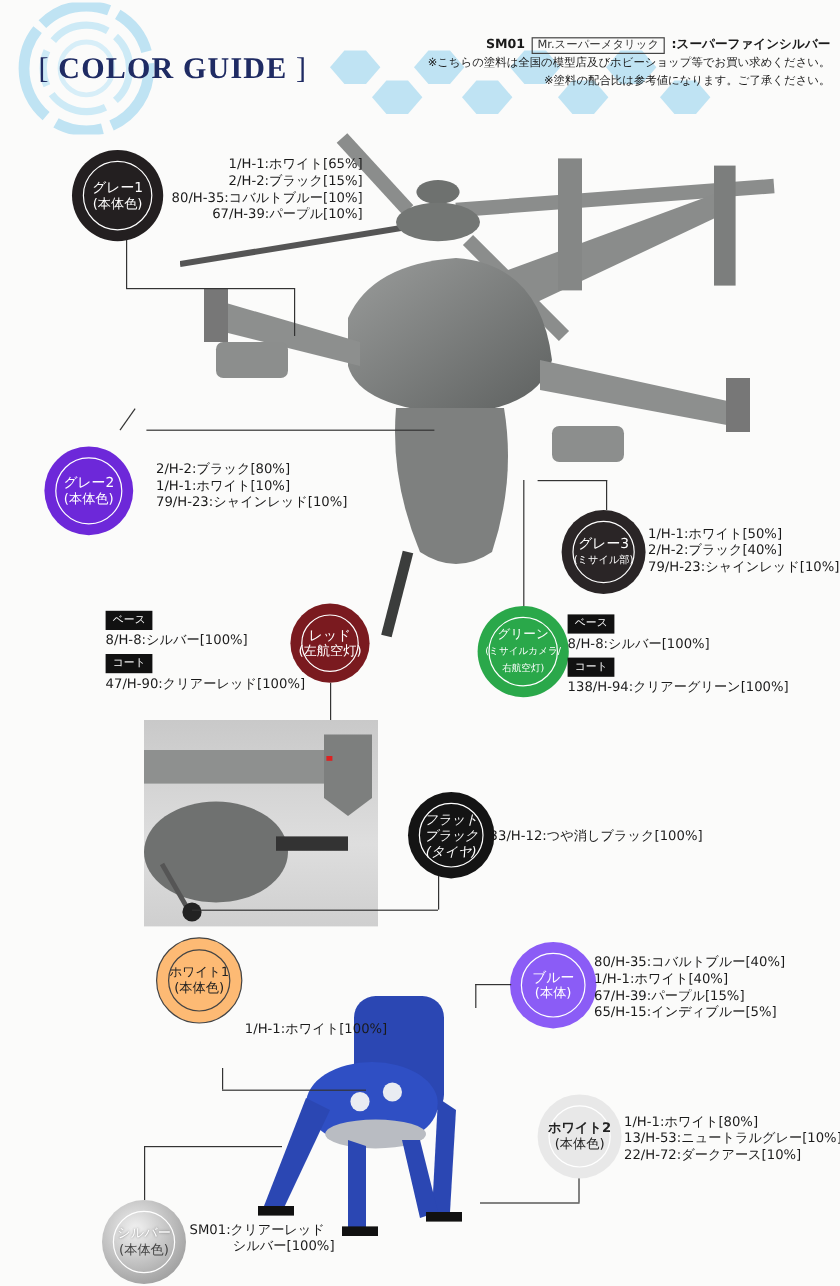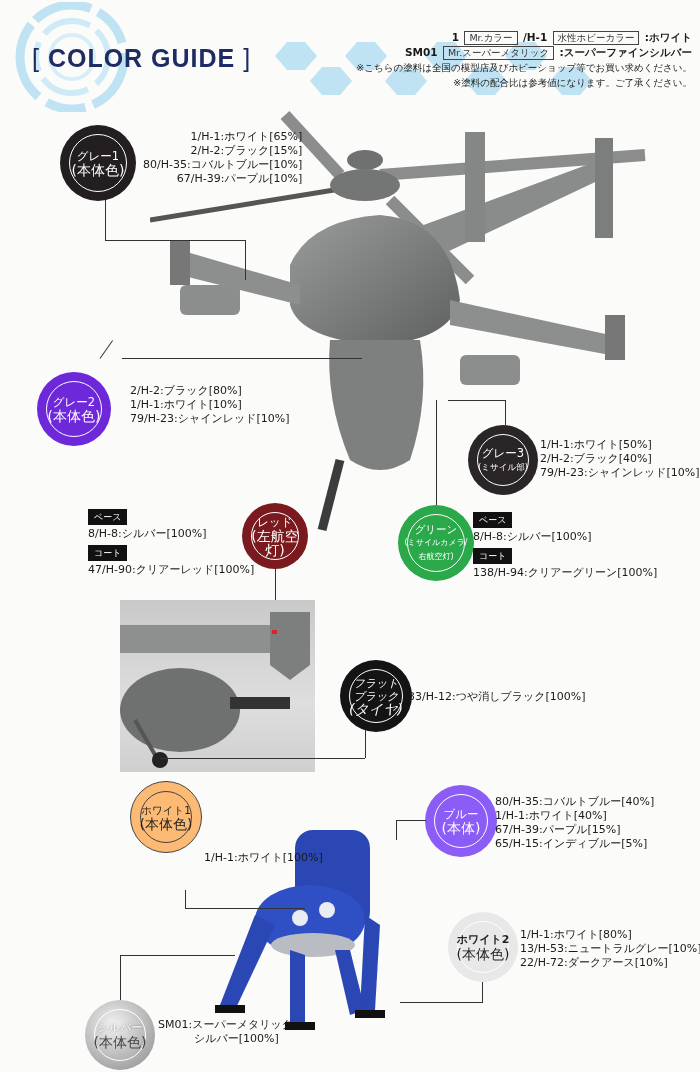--- a/index.html
+++ b/index.html
@@ -1,33 +1,33 @@
 <!DOCTYPE html>
 <html><head>
 <meta charset="utf-8">
 <style>
   html, body { margin:0; padding:0; }
   body { width:700px; height:1072px; position:relative; background:#fbfbfa; overflow:hidden;
          font-family:"DejaVu Sans", sans-serif; color:#1a1a1a; }
   .abs { position:absolute; }
   
   .hdr-rings { left:10px; top:2px; width:140px; height:110px; }
-  .title { left:32px; top:44px; font-family:Liberation Sans, sans-serif; font-weight:bold; font-size:25px; color:#1f2b63; letter-spacing:1px; white-space:nowrap; }
+  .title { left:32px; top:44px; font-family:Liberation Serif, serif; font-weight:bold; font-size:25px; color:#1f2b63; letter-spacing:1px; white-space:nowrap; }
   .title .br { font-weight:normal; color:#1f2b63; }
   .hexes { left:265px; top:36px; width:360px; height:70px; }
   .legend { right:8px; top:30px; text-align:right; font-size:10.5px; line-height:15px; }
   .legend .row { white-space:nowrap; }
   .legend b { font-weight:bold; }
   .legend .box { display:inline-block; border:1px solid #444; padding:0 4px; font-size:9.5px; line-height:12px; margin:0 2px; color:#333; }
   .legend .note { font-size:9.5px; }
   
   .badge { position:absolute; border-radius:50%; display:flex; align-items:center; justify-content:center; text-align:center; }
   .badge .ring { position:absolute; left:9px; top:9px; right:9px; bottom:9px; border-radius:50%; border:1.5px solid #fff; }
   .badge .inner { position:relative; color:#fff; font-size:11.5px; line-height:14px; }
-  .badge .inner .sub { font-size:14px; display:block; }
+  .badge .inner .sub { font-size:11px; display:block; }
   .recipe { position:absolute; font-size:11px; line-height:14px; white-space:nowrap; }
   .tag { display:inline-block; background:#111; color:#fff; font-size:9px; padding:1px 6px; margin:4px 0 2px 0; }
   .leader { position:absolute; background:#333; }
   
   .inset { left:120px; top:600px; width:195px; height:172px; background:linear-gradient(180deg,#c9c9c9,#dedede 60%,#cfcfcf); }
 </style>
 </head>
 <body>
 
 <svg class="abs hdr-rings" viewBox="0 0 140 110">
@@ -47,27 +47,20 @@
     <polygon points="80,20 92,6 110,6 122,20 110,34 92,34"></polygon>
     <polygon points="120,45 132,31 150,31 162,45 150,59 132,59"></polygon>
     <polygon points="160,20 172,6 190,6 202,20 190,34 172,34"></polygon>
     <polygon points="200,45 212,31 230,31 242,45 230,59 212,59"></polygon>
     <polygon points="240,20 252,6 270,6 282,20 270,34 252,34"></polygon>
     <polygon points="285,45 297,31 315,31 327,45 315,59 297,59"></polygon>
   </g>
 </svg>
 
 <div class="abs legend">
-  <div class="row">
-    <b>1</b>
-    <span class="box">Mr.カラー</span>
-    <b>/H-1</b>
-    <span class="box">水性ホビーカラー</span>
-    <b>:ホワイト</b>
-  </div>
   <div class="row">
     <b>SM01</b>
     <span class="box">Mr.スーパーメタリック</span>
     <b>:スーパーファインシルバー</b>
   </div>
   <div class="note">※こちらの塗料は全国の模型店及びホビーショップ等でお買い求めください。</div>
   <div class="note">※塗料の配合比は参考値になります。ご了承ください。</div>
 </div>
 
 <svg class="abs" style="left:150px;top:100px;" width="530" height="460" viewBox="0 0 530 460">
@@ -237,17 +230,17 @@
   <div>22/H-72:ダークアース[10%]</div>
 </div>
 <div class="leader" style="left:482px;top:982px;width:1px;height:20px;"></div>
 <div class="leader" style="left:400px;top:1002px;width:83px;height:1px;"></div>
 
 <div class="badge" style="left:85px;top:1000px;width:70px;height:70px;background:radial-gradient(circle at 40% 35%,#f2f2f2,#a8a8a8 70%,#8a8a8a);">
   <div class="ring" style="border-color:#fff"></div>
   <div class="inner" style="color:#fff;font-size:11px;text-shadow:0 0 2px #666;"><span>シルバー</span><span class="sub" style="color:#444;text-shadow:none">(本体色)</span></div>
 </div>
 <div class="recipe" style="left:158px;top:1018px;">
-  <div>SM01:スーパーメタリック</div>
+  <div>SM01:クリアーレッド</div>
   <div style="padding-left:36px">シルバー[100%]</div>
 </div>
 <div class="leader" style="left:120px;top:955px;width:1px;height:45px;"></div>
 <div class="leader" style="left:120px;top:955px;width:115px;height:1px;"></div>
 
 </body></html>

